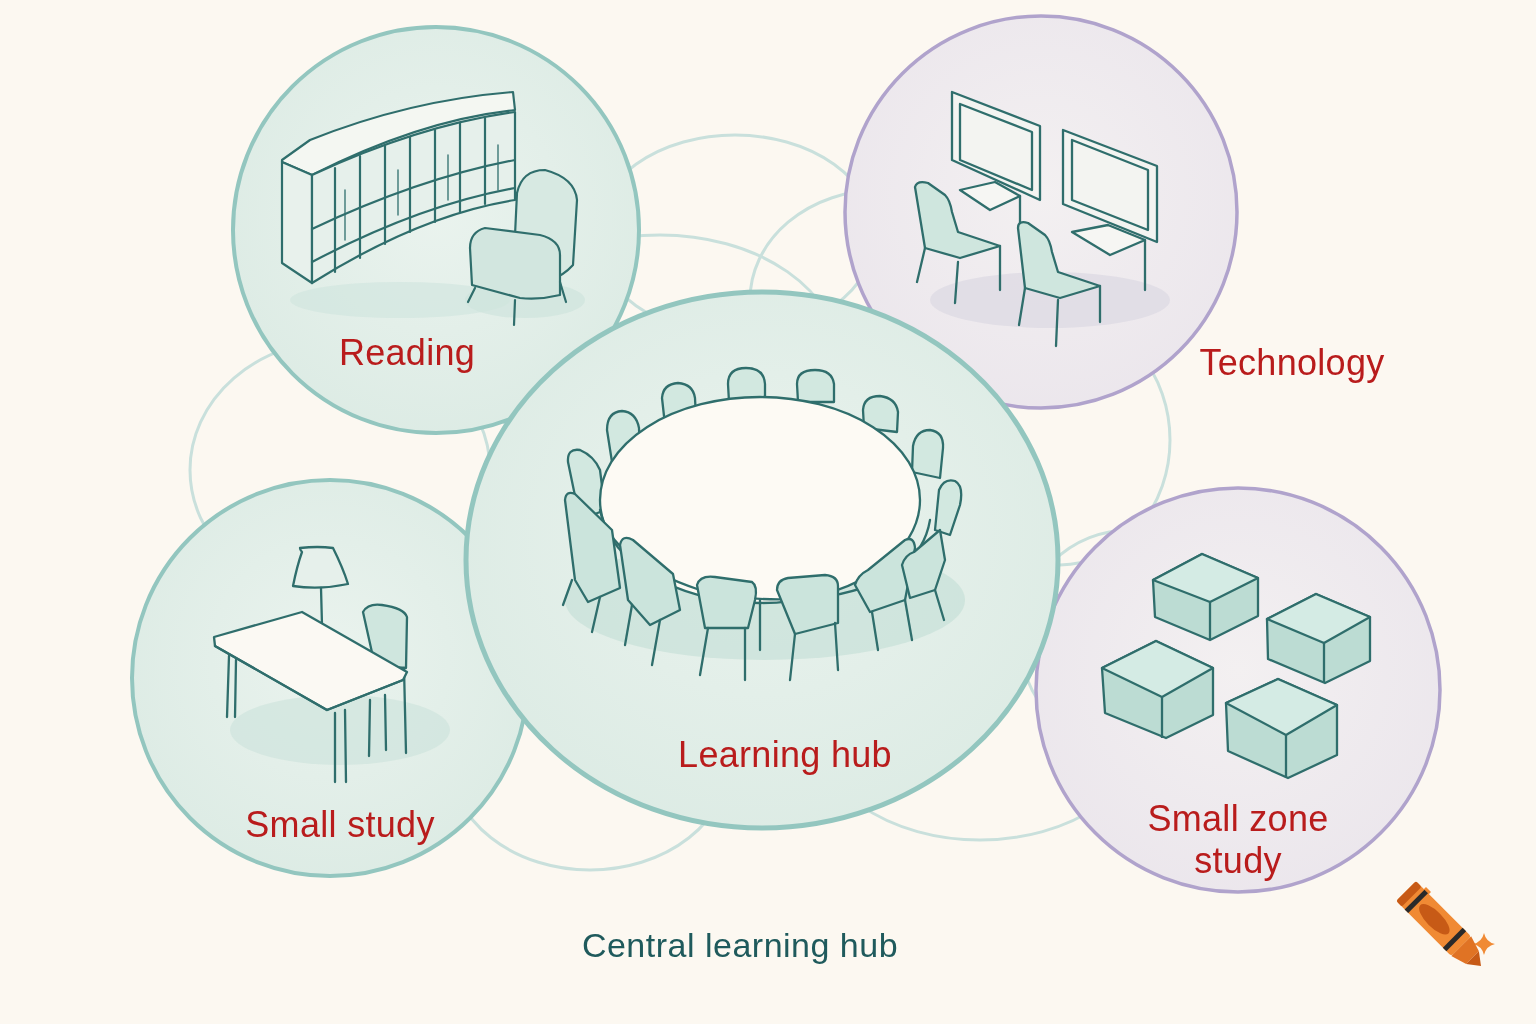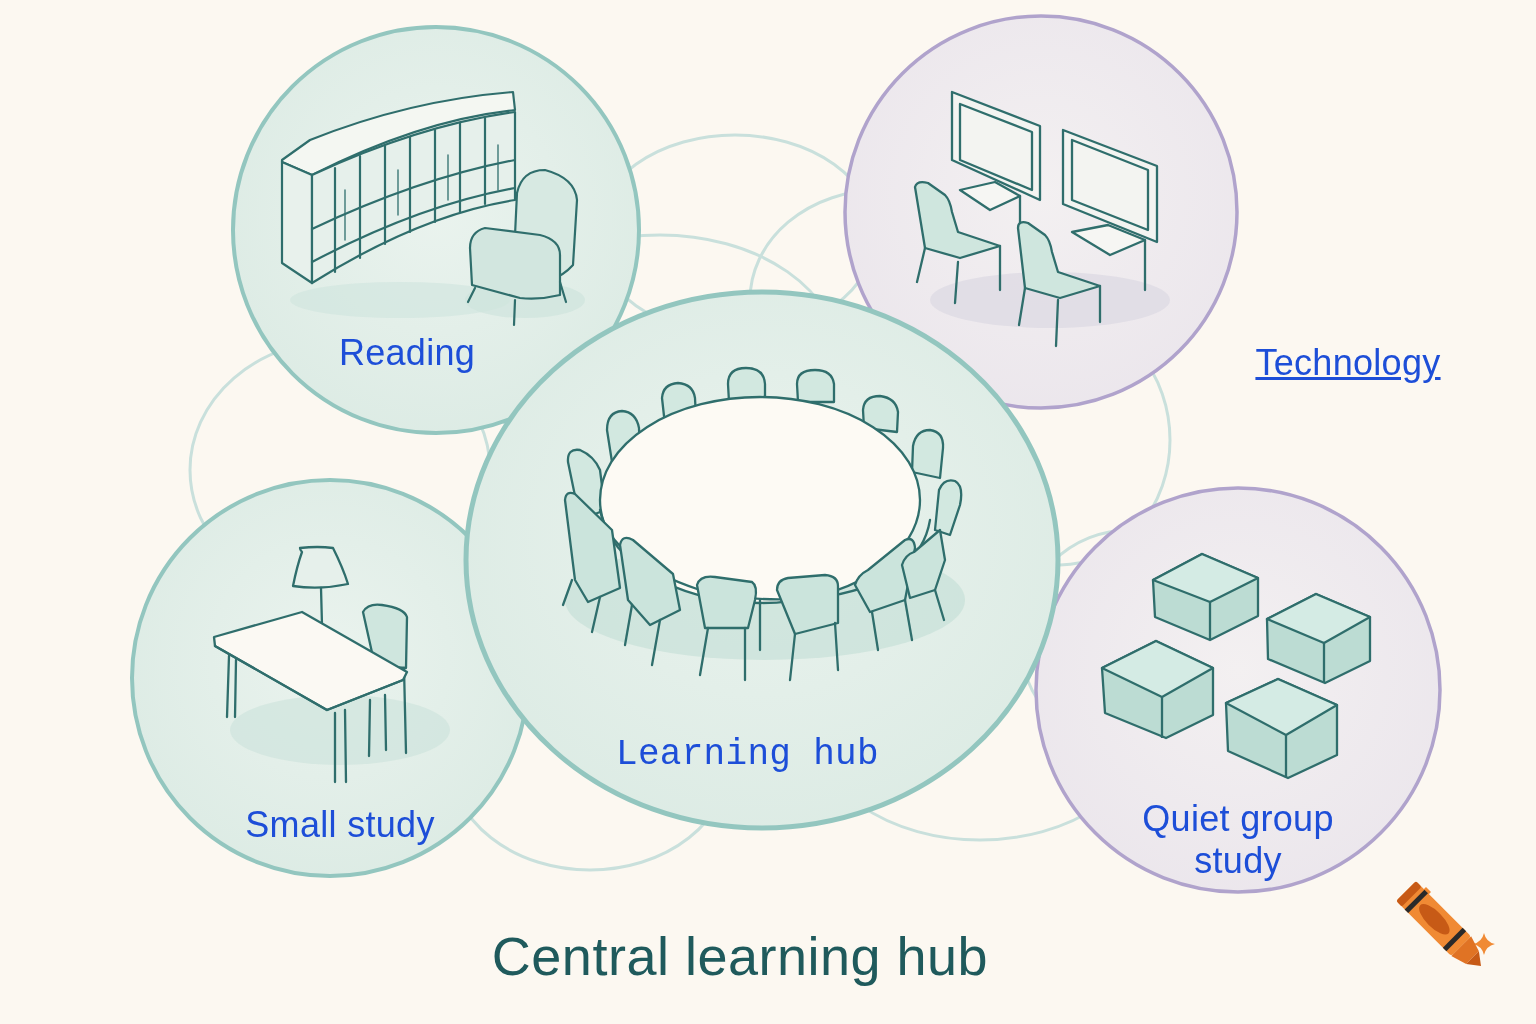--- a/index.html
+++ b/index.html
@@ -17,30 +17,30 @@
       background: #fcf8f1;
     }
     svg.diagram {
       position: absolute;
       left: 0; top: 0;
       width: 1536px; height: 1024px;
     }
     .label {
       position: absolute;
       font-family: "Liberation Sans", "DejaVu Sans", sans-serif;
-      color: #1d4ed8;
+      color: #b91c1c;
       font-weight: 500;
       white-space: nowrap;
       text-align: center;
       line-height: 1.05;
       letter-spacing: 0.3px;
     }
     .zone-label { font-size: 36px; }
     .title-label {
-      font-size: 54px;
+      font-size: 34px;
       font-weight: 400;
       color: #1f5a5c;
       letter-spacing: 0.5px;
     }
   </style>
 </head>
 <body>
 
 <div class="stage">
 
@@ -233,23 +233,23 @@
         <rect x="-14" y="18" width="28" height="5" fill="#2a2a2a"></rect>
         <ellipse cx="0" cy="-8" rx="8" ry="20" fill="#c75a16"></ellipse>
         <path d="M-14 30 L-9 46 L9 46 L14 30 Z" fill="#e07324"></path>
         <path d="M-9 46 L0 58 L9 46 Z" fill="#c75a16"></path>
       </g>
     </g>
   </svg>
 
   <div class="label zone-label" style="left:330px; top:334px; width:154px;">Reading</div>
 
-  <div class="label zone-label" style="left:1241px; top:344px; width:214px;text-decoration:underline;">Technology</div>
-
-  <div class="label zone-label" style="left:616px; top:736px; width:254px;font-family:Liberation Mono, monospace;">Learning hub</div>
+  <div class="label zone-label" style="left:1185px; top:344px; width:214px;">Technology</div>
+
+  <div class="label zone-label" style="left:658px; top:736px; width:254px;">Learning hub</div>
 
   <div class="label zone-label" style="left:230px; top:806px; width:220px;">Small study</div>
 
-  <div class="label zone-label" style="left:1124px; top:800px; width:228px;">Quiet group</div>
+  <div class="label zone-label" style="left:1124px; top:800px; width:228px;">Small zone</div>
   <div class="label zone-label" style="left:1124px; top:842px; width:228px;">study</div>
 
   <div class="label title-label" style="left:480px; top:928px; width:520px;">Central learning hub</div>
 </div>
 
 </body></html>

